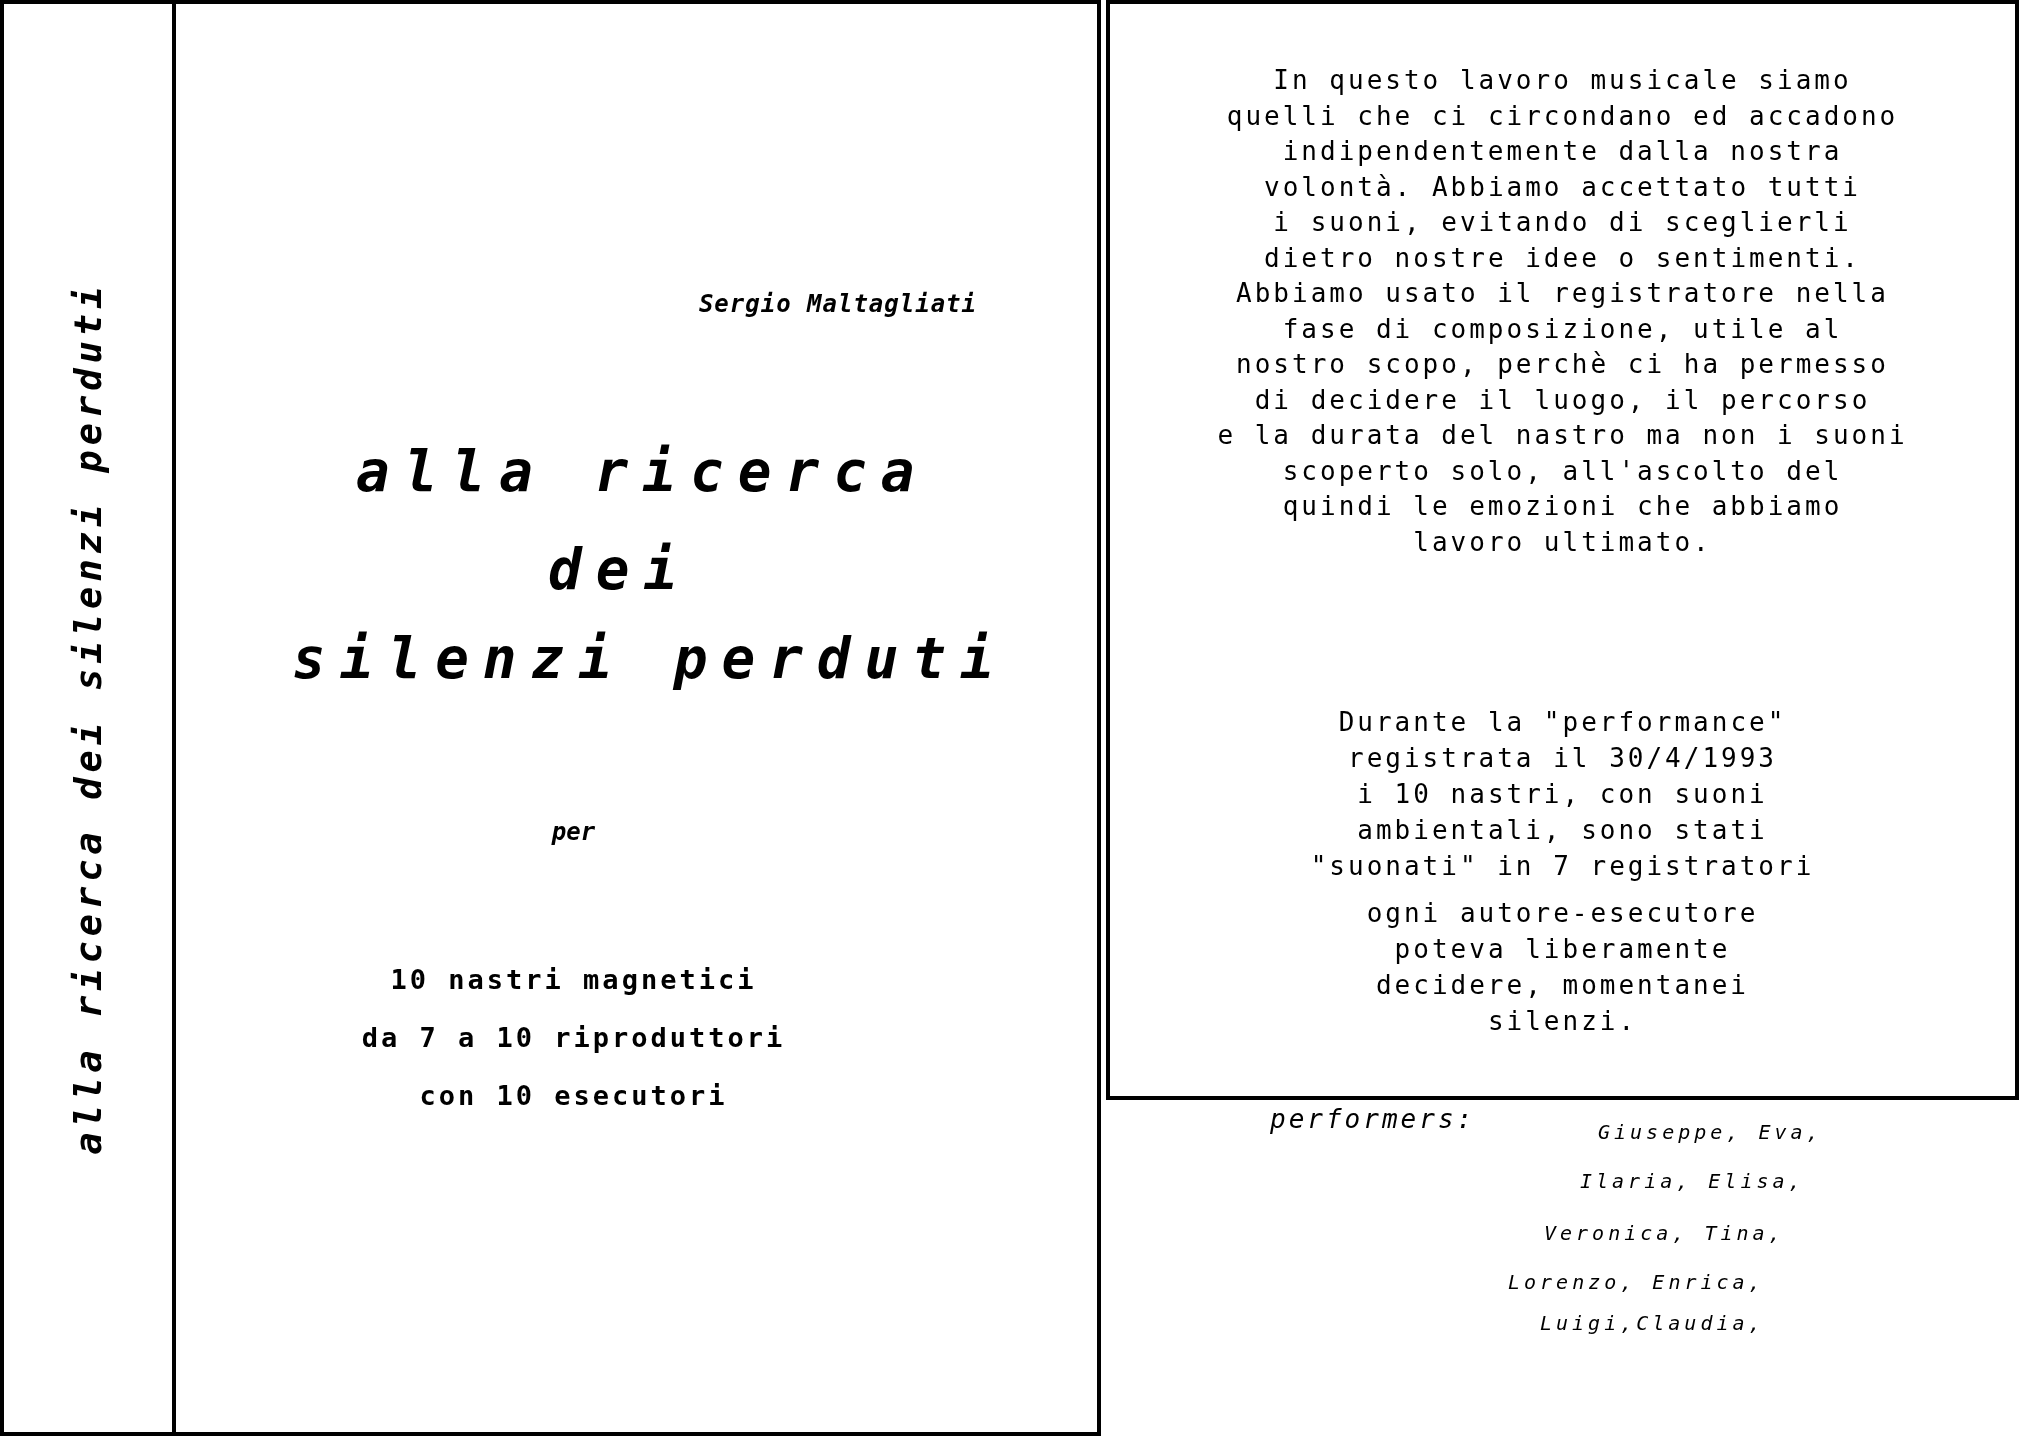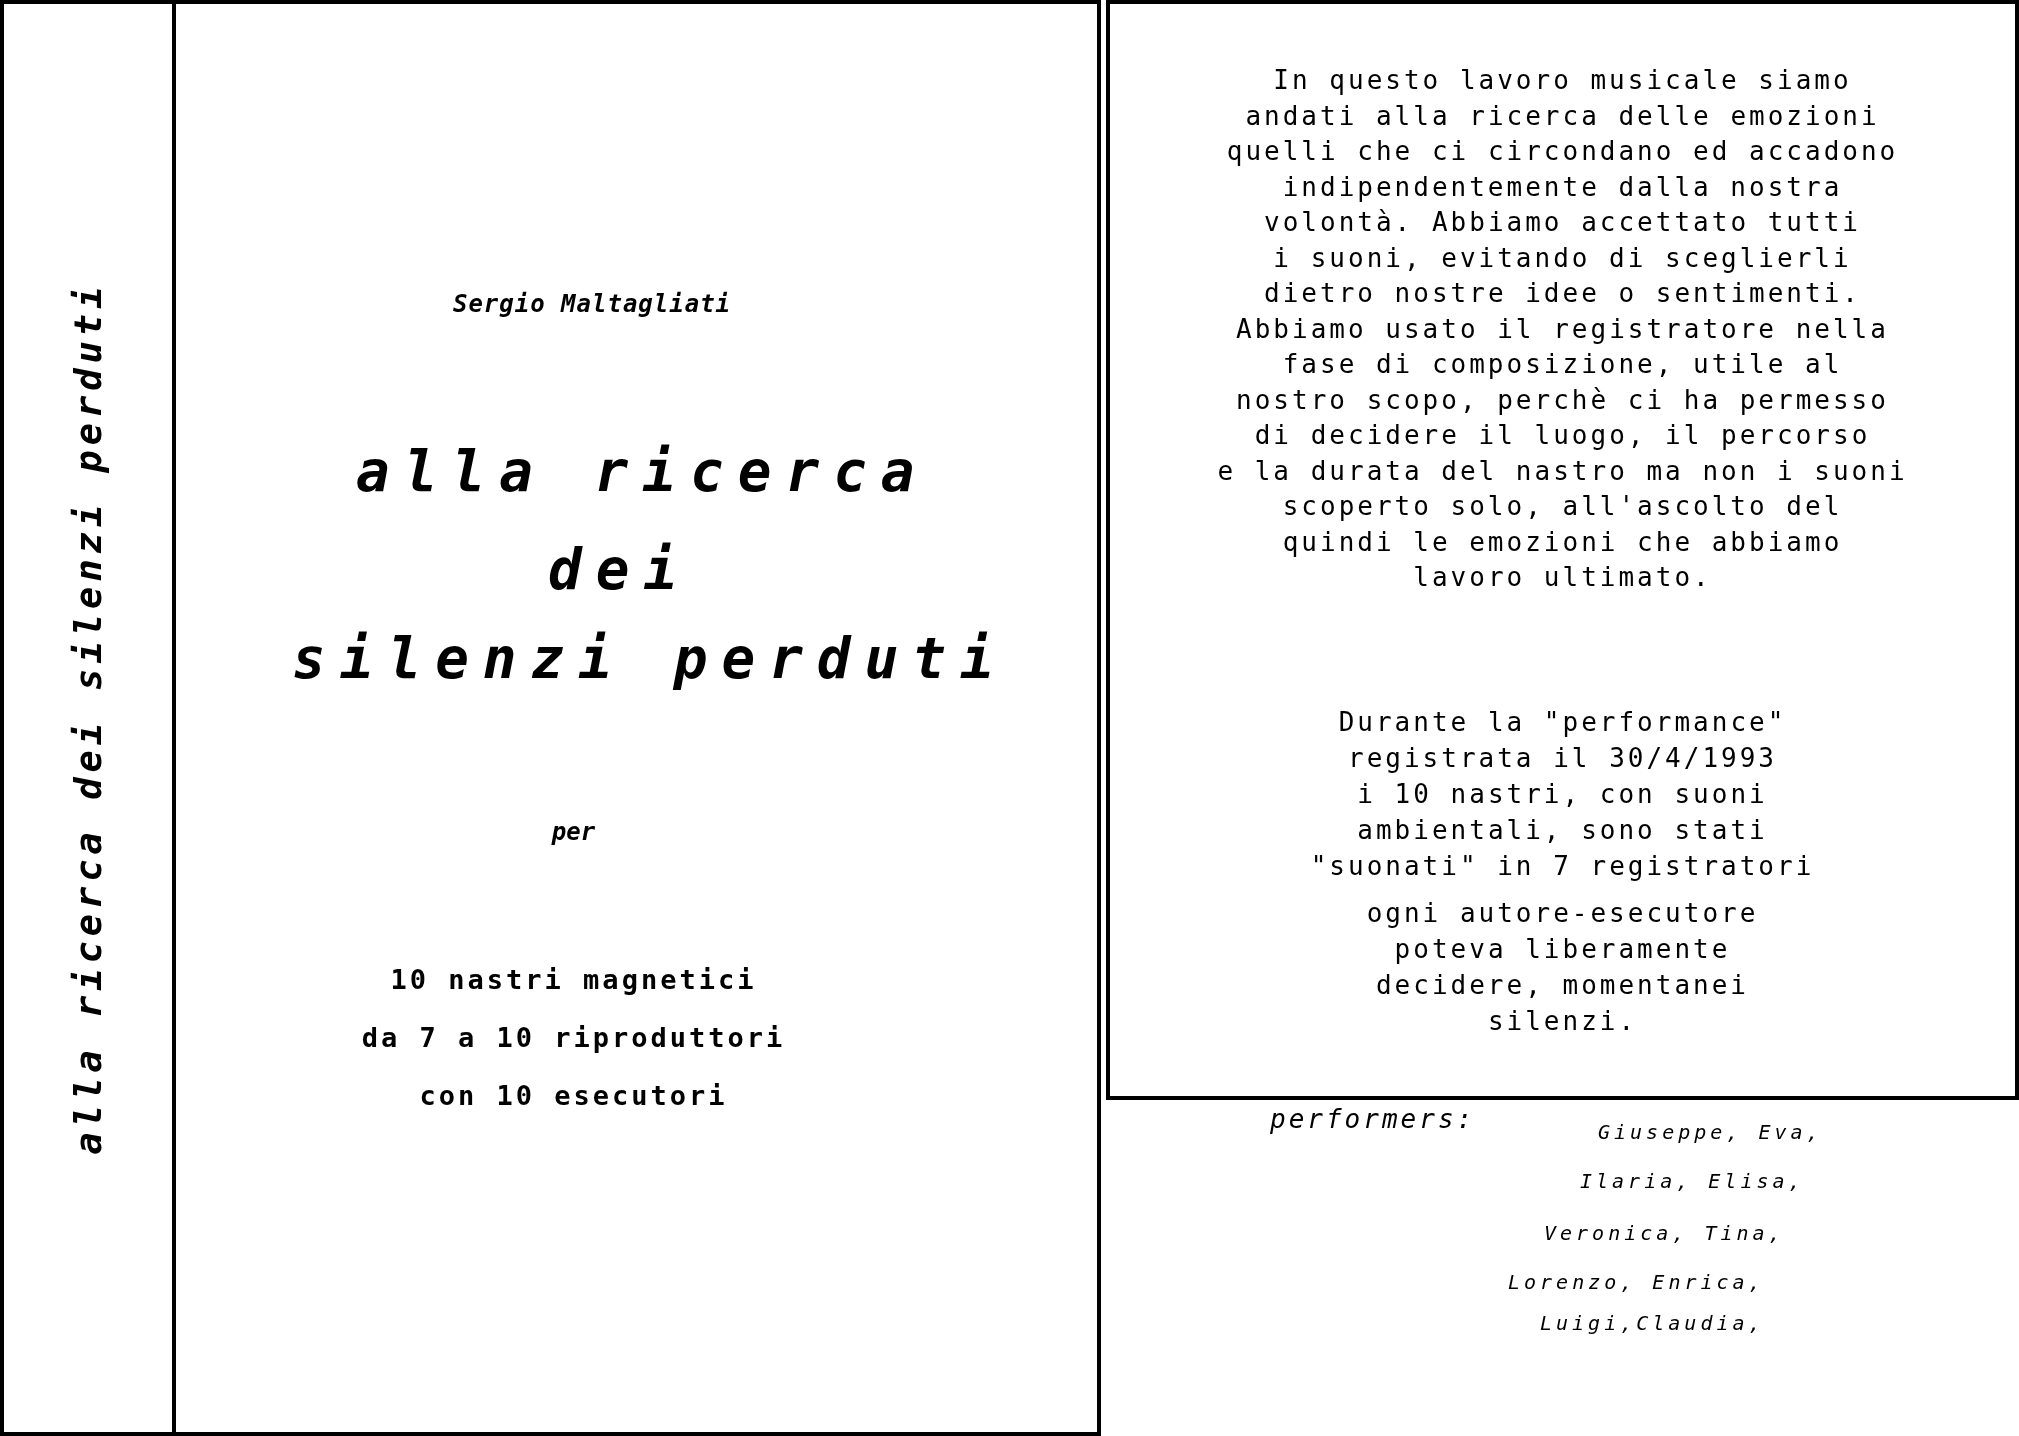--- a/index.html
+++ b/index.html
@@ -17,23 +17,23 @@
   .spine-text {
     position: absolute; left: 50%; top: 50%;
     transform: translate(-50%, -50%) rotate(-90deg);
     white-space: nowrap; font-size: 37px; font-style: italic; font-weight: bold;
     letter-spacing: 5px; font-family: "DejaVu Sans Mono", monospace;
   }
 
   
   .front { position: absolute; left: 176px; top: 0; right: 0; bottom: 0; }
   .author {
-    position: absolute; left: 0; right: 0; top: 286px; text-align: center;
+    position: absolute; left: 0; right: 0; top: 286px; text-align: right;
     font-size: 24px; font-weight: bold; font-style: italic; letter-spacing: 1px;
-    padding-right: 93px;
+    padding-right: 120px;
   }
   .title-line {
     position: absolute; white-space: nowrap; font-size: 56px; font-weight: bold; font-style: italic;
     letter-spacing: 14px;
   }
   #title-1 { left: 176px; top: 435px; }
   #title-2 { left: 368px; top: 533px; }
   #title-3 { left: 112px; top: 622px; }
   .per {
     position: absolute; left: 0; right: 0; top: 814px; text-align: center;
@@ -83,21 +83,20 @@
     <div class="per">per</div>
     <div class="instr" id="instr-1">10 nastri magnetici</div>
     <div class="instr" id="instr-2">da 7 a 10 riproduttori</div>
     <div class="instr" id="instr-3">con 10 esecutori</div>
   </div>
 </div>
 
 <div id="right-panel" class="panel">
   <div class="para" id="para-1">
     <span class="line">In questo lavoro musicale siamo</span>
-    <span class="line">andati alla ricerca delle emozioni</span>
     <span class="line">quelli che ci circondano ed accadono</span>
     <span class="line">indipendentemente dalla nostra</span>
     <span class="line">volontà. Abbiamo accettato tutti</span>
     <span class="line">i suoni, evitando di sceglierli</span>
     <span class="line">dietro nostre idee o sentimenti.</span>
     <span class="line">Abbiamo usato il registratore nella</span>
     <span class="line">fase di composizione, utile al</span>
     <span class="line">nostro scopo, perchè ci ha permesso</span>
     <span class="line">di decidere il luogo, il percorso</span>
     <span class="line">e la durata del nastro ma non i suoni</span>

